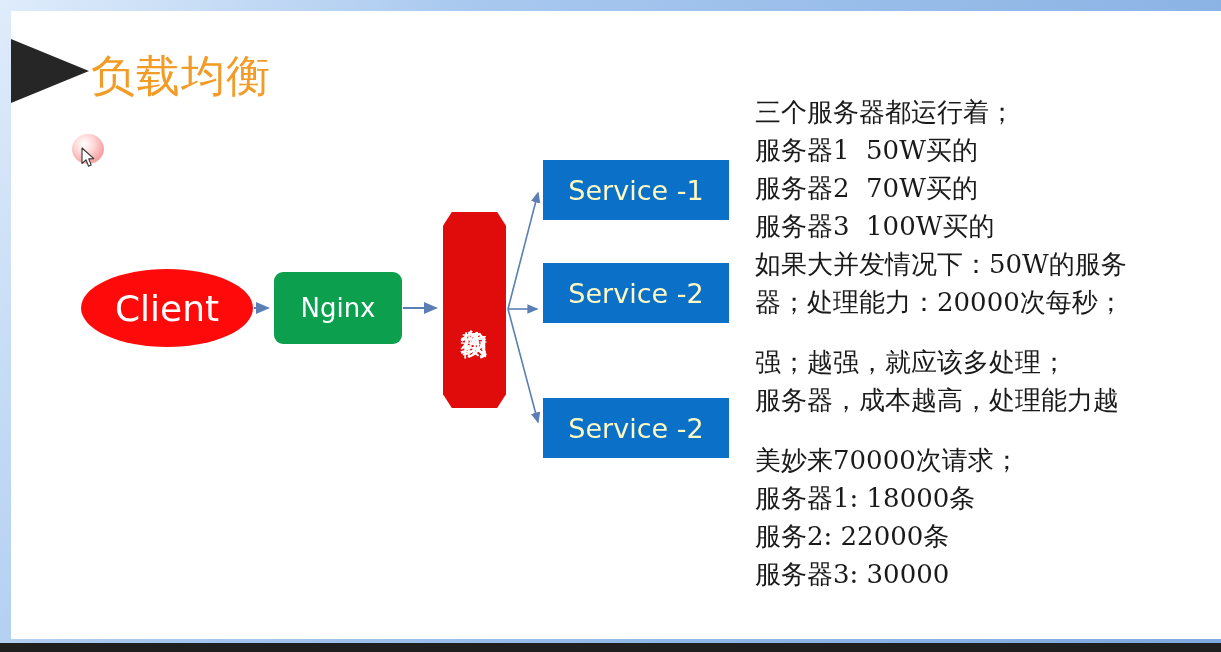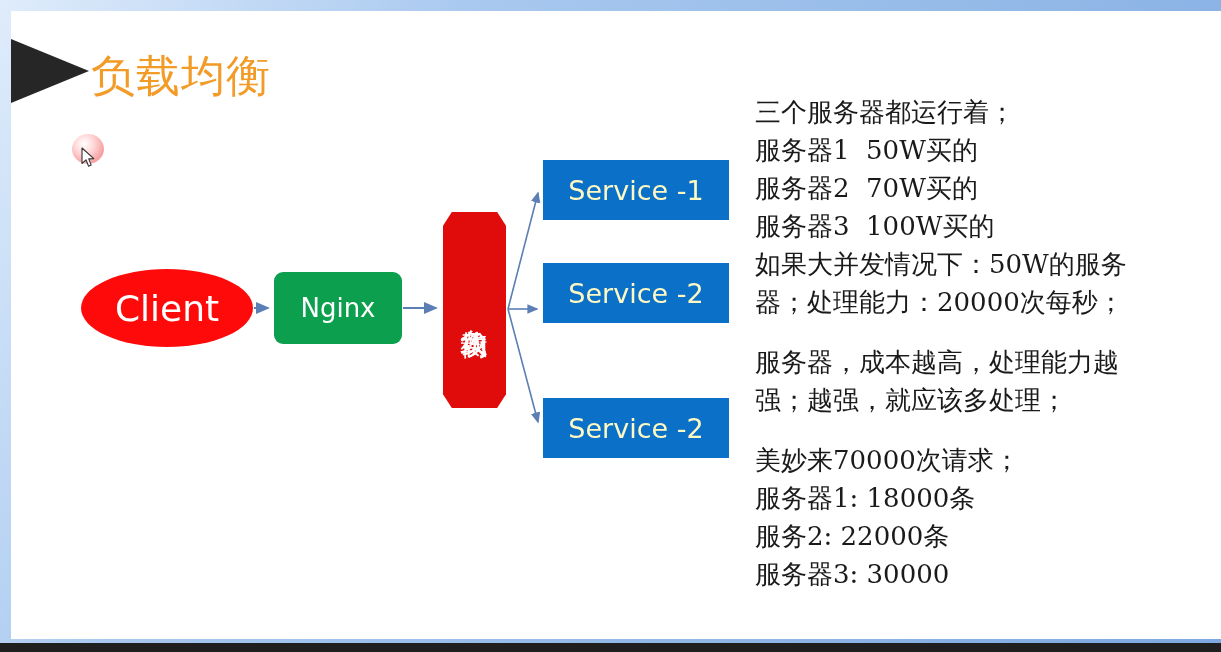--- a/index.html
+++ b/index.html
@@ -254,22 +254,22 @@
       <div class="note-block">
         <div class="note-line">三个服务器都运行着；</div>
         <div class="note-line">服务器1  50W买的</div>
         <div class="note-line">服务器2  70W买的</div>
         <div class="note-line">服务器3  100W买的</div>
         <div class="note-line">如果大并发情况下：50W的服务</div>
         <div class="note-line">器；处理能力：20000次每秒；</div>
       </div>
       <div class="note-gap"></div>
       <div class="note-block">
+        <div class="note-line">强；越强，就应该多处理；</div>
         <div class="note-line">服务器，成本越高，处理能力越</div>
-        <div class="note-line">强；越强，就应该多处理；</div>
       </div>
       <div class="note-gap"></div>
       <div class="note-block">
         <div class="note-line">美妙来70000次请求；</div>
         <div class="note-line">服务器1: 18000条</div>
         <div class="note-line">服务2: 22000条</div>
         <div class="note-line">服务器3: 30000</div>
       </div>
     </div>
 

